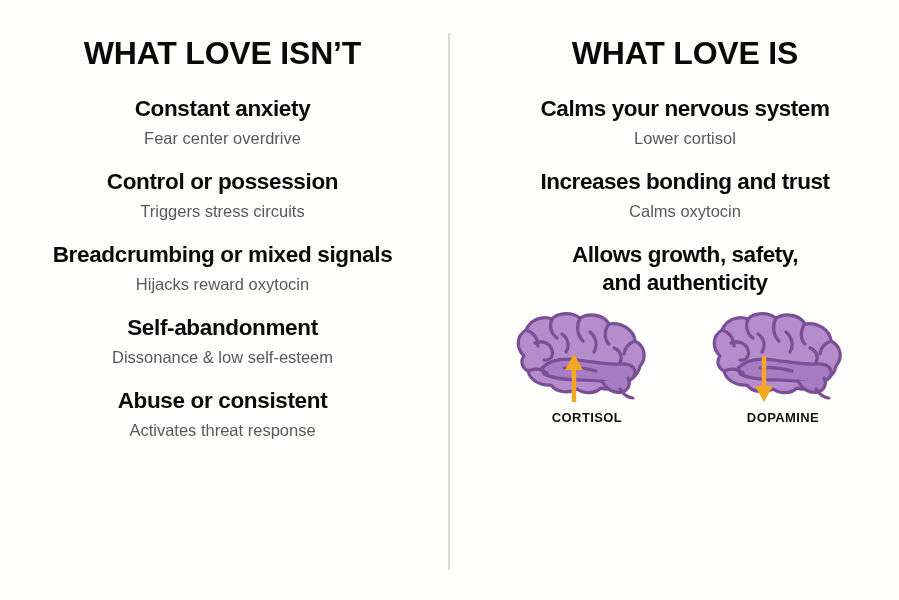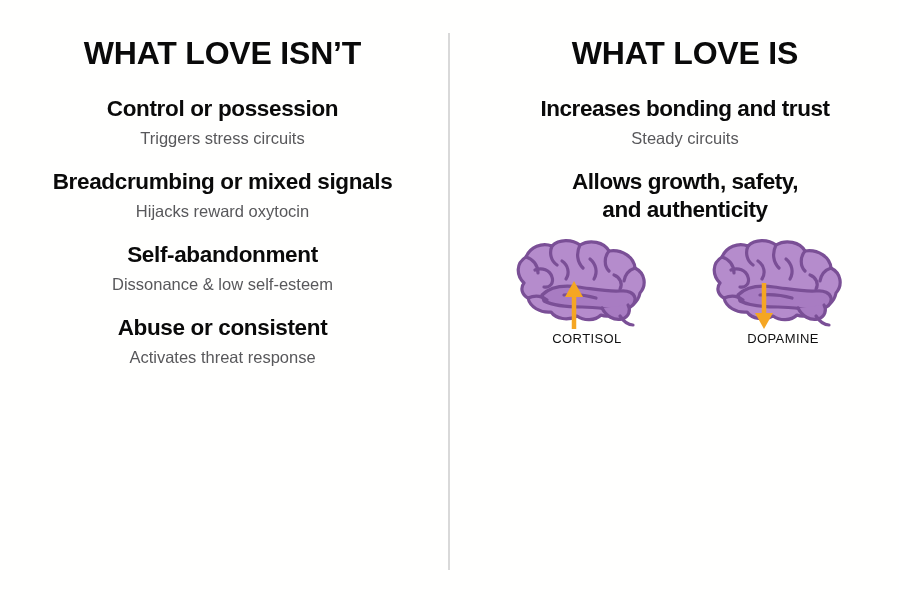--- a/index.html
+++ b/index.html
@@ -92,37 +92,41 @@
   }
   .brain-figure {
     position: relative;
     width: 170px;
     height: 92px;
     margin: 0 auto;
   }
   .brain-figure svg { display: block; }
   .brain-label {
     font-size: 13px;
-    font-weight: normal;
+    font-weight: bold;
     letter-spacing: 0.4px;
     color: #111;
-    margin-top: 2px;
+    margin-top: 8px;
   }
 </style>
 </head>
 <body>
 
 <div class="infographic">
 
   <div class="divider"></div>
 
   <div class="column col-left">
     <h1 class="col-heading">WHAT LOVE ISN’T</h1>
     <div class="items">
 
+      <div class="item">
+        <p class="item-title">Constant anxiety</p>
+        <p class="item-sub">Fear center overdrive</p>
+      </div>
 
       <div class="item">
         <p class="item-title">Control or possession</p>
         <p class="item-sub">Triggers stress circuits</p>
       </div>
 
       <div class="item">
         <p class="item-title">Breadcrumbing or mixed signals</p>
         <p class="item-sub">Hijacks reward oxytocin</p>
       </div>
@@ -137,24 +141,28 @@
         <p class="item-sub">Activates threat response</p>
       </div>
 
     </div>
   </div>
 
   <div class="column col-right">
     <h1 class="col-heading">WHAT LOVE IS</h1>
     <div class="items">
 
+      <div class="item">
+        <p class="item-title">Calms your nervous system</p>
+        <p class="item-sub">Lower cortisol</p>
+      </div>
 
       <div class="item">
         <p class="item-title">Increases bonding and trust</p>
-        <p class="item-sub">Steady circuits</p>
+        <p class="item-sub">Calms oxytocin</p>
       </div>
 
 
       <div class="item" style="margin-bottom:4px;">
         <p class="item-title wrap">Allows growth, safety,</p>
         <p class="item-title wrap">and authenticity</p>
       </div>
 
       <div class="brains">
 

